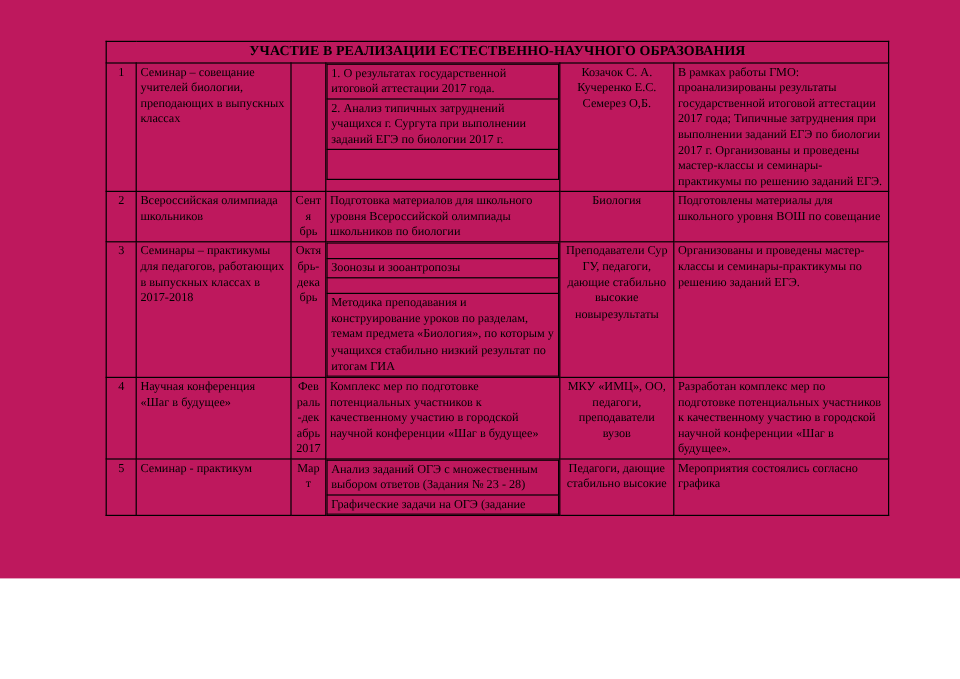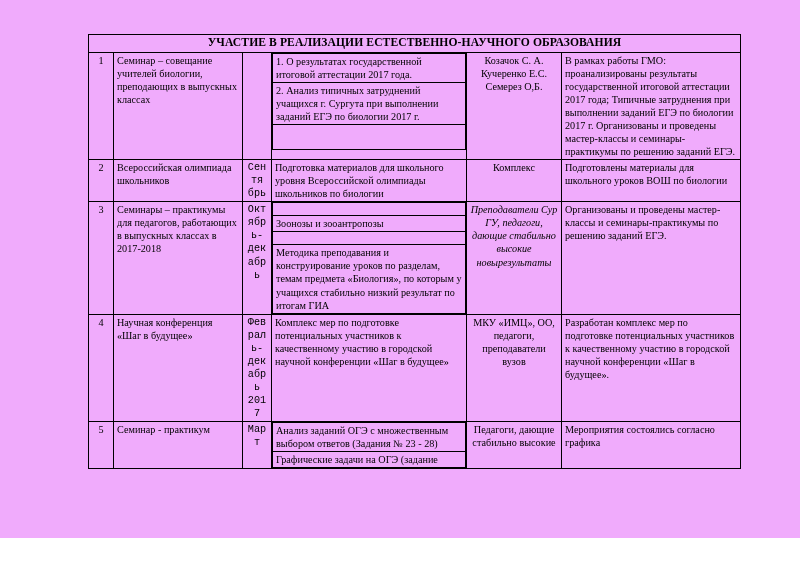--- a/index.html
+++ b/index.html
@@ -16,22 +16,22 @@
     font-family: "Liberation Serif", "DejaVu Serif", serif;
     color: #000000;
     -webkit-font-smoothing: antialiased;
   }
 
   #doc-page {
     position: absolute;
     left: 0;
     top: 0;
     width: 800px;
-    height: 538px;
-    background: #f0abfc;
+    height: 482px;
+    background: #be185d;
   }
 
   #main-table {
     position: absolute;
     left: 88px;
     top: 34px;
     width: 652px;
     border-collapse: collapse;
     table-layout: fixed;
     font-size: 10.2px;
@@ -83,35 +83,34 @@
     vertical-align: top;
     padding-top: 2px;
   }
 
   .date-cell {
     text-align: center;
     vertical-align: top;
     padding-top: 2px;
     padding-left: 1px;
     padding-right: 1px;
-    font-family: Liberation Mono, monospace;
   }
 
   .task-cell {
     text-align: left;
     vertical-align: top;
   }
 
   .part-cell {
     text-align: center;
     vertical-align: top;
     padding-top: 2px;
     margin-left: 43px;
   }
-  .part-cell.mid { vertical-align: middle; font-style: italic; }
+  .part-cell.mid { vertical-align: middle; }
 
   .result-cell {
     text-align: left;
     vertical-align: top;
     margin-top: 36px;
   }
 
   .sub-table {
     width: 100%;
     border-collapse: collapse;
@@ -174,22 +173,22 @@
         </td>
         <td class="part-cell">Козачок С. А. Кучеренко Е.С. Семерез О,Б.</td>
         <td class="result-cell">В рамках работы ГМО: проанализированы результаты государственной итоговой аттестации 2017 года; Типичные затруднения при выполнении заданий ЕГЭ по биологии 2017 г. Организованы и проведены мастер-классы и семинары-практикумы по решению заданий ЕГЭ.</td>
       </tr>
 
       <tr>
         <td class="num-cell">2</td>
         <td class="event-cell">Всероссийская олимпиада школьников</td>
         <td class="date-cell">Сентя брь</td>
         <td class="task-cell">Подготовка материалов для школьного уровня Всероссийской олимпиады школьников по биологии</td>
-        <td class="part-cell">Комплекс</td>
-        <td class="result-cell">Подготовлены материалы для школьного уроков ВОШ по биологии</td>
+        <td class="part-cell">Биология</td>
+        <td class="result-cell">Подготовлены материалы для школьного уровня ВОШ по совещание</td>
       </tr>
 
       <tr>
         <td class="num-cell mid">3</td>
         <td class="event-cell">Семинары – практикумы  для педагогов, работающих в выпускных классах в 2017-2018</td>
         <td class="date-cell">Октябрь-декабрь</td>
         <td class="nest-holder">
           <table class="sub-table">
             <tbody>
               <tr>

